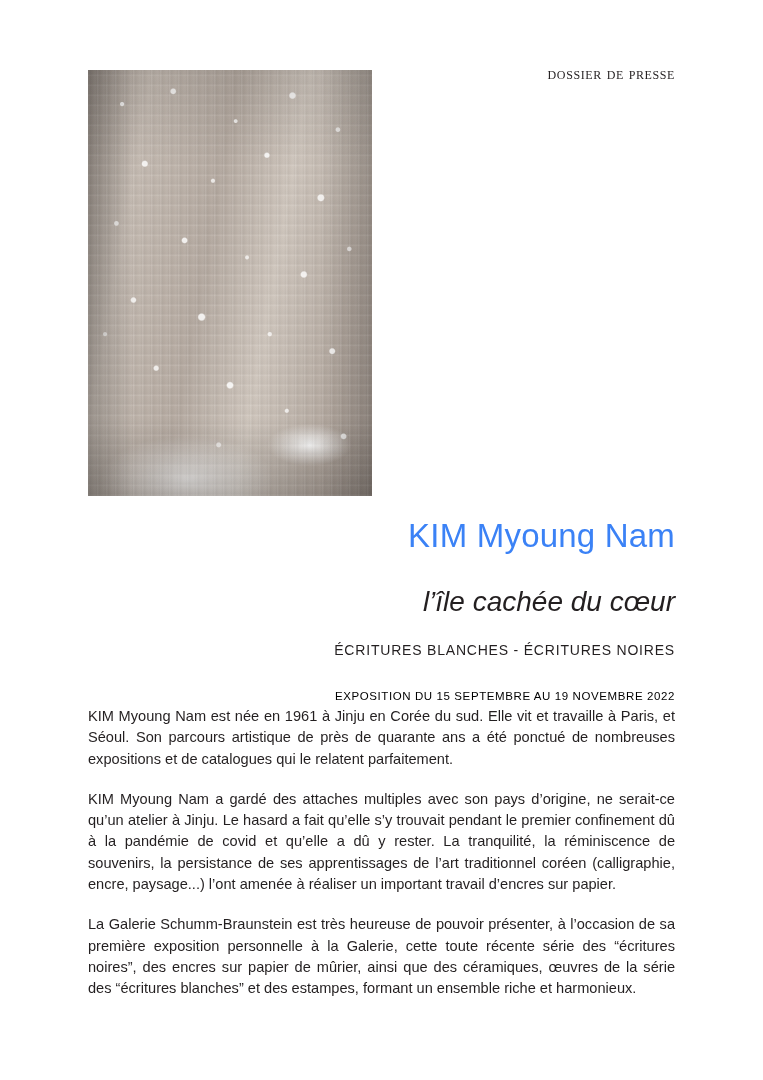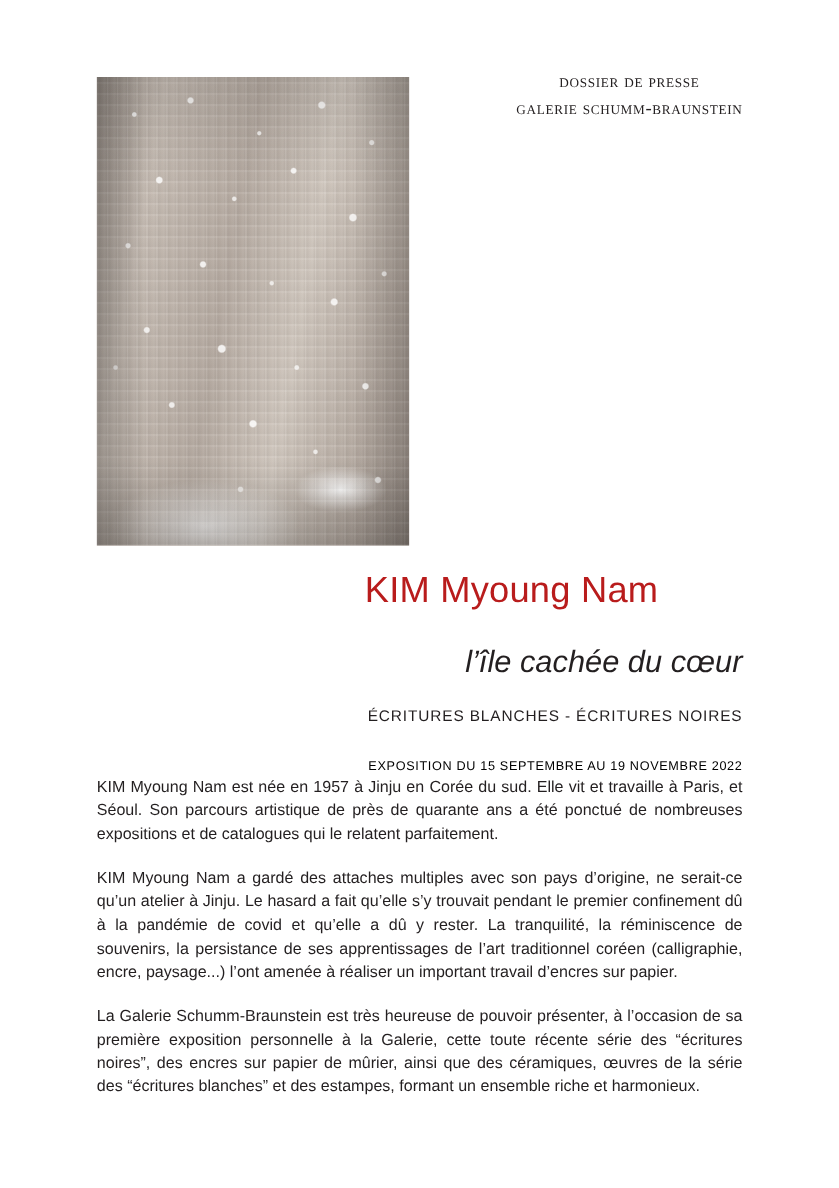--- a/index.html
+++ b/index.html
@@ -129,23 +129,22 @@
     right: 88px;
     top: 518px;
     width: 420px;
     text-align: right;
   }
   .artist-name {
     font-family: "Liberation Sans", sans-serif;
     font-size: 33px;
     font-weight: 400;
     letter-spacing: 0.2px;
-    color: #b91c1c;
+    color: #3b82f6;
     line-height: 1.1;
-    text-align: center;
   }
   .work-title {
     margin-top: 32px;
     font-family: "Liberation Sans", sans-serif;
     font-style: italic;
     font-size: 28px;
     font-weight: 400;
     color: #231f20;
     line-height: 1.15;
   }
@@ -187,39 +186,38 @@
   }
   .para:last-child { margin-bottom: 0; }
 </style>
 </head>
 <body>
 
 <div class="page">
 
   <div class="header">
     <div class="header-line">Dossier de Presse</div>
-    <div class="header-line">Galerie Schumm-Braunstein</div>
   </div>
 
   <div class="photo">
     <div class="photo-inner"></div>
     <div class="photo-stripes"></div>
     <div class="photo-rows"></div>
     <div class="photo-drops"></div>
     <div class="photo-shadow"></div>
   </div>
 
   <div class="title-block">
     <div class="artist-name">KIM Myoung Nam</div>
     <div class="work-title">l’île cachée du cœur</div>
     <div class="subtitle">ÉCRITURES BLANCHES - ÉCRITURES NOIRES</div>
     <div class="exhibition-dates">
       <span class="sc">EXPOSITION DU 15 SEPTEMBRE AU 19 NOVEMBRE 2022</span>
     </div>
   </div>
 
   <div class="body-text">
-    <p class="para">KIM Myoung Nam est née en 1957 à Jinju en Corée du sud. Elle vit et travaille à Paris, et Séoul. Son parcours artistique de près de quarante ans a été ponctué de nombreuses expositions et de catalogues qui le relatent parfaitement.</p>
+    <p class="para">KIM Myoung Nam est née en 1961 à Jinju en Corée du sud. Elle vit et travaille à Paris, et Séoul. Son parcours artistique de près de quarante ans a été ponctué de nombreuses expositions et de catalogues qui le relatent parfaitement.</p>
     <p class="para">KIM Myoung Nam a gardé des attaches multiples avec son pays d’origine, ne serait-ce qu’un atelier à Jinju. Le hasard a fait qu’elle s’y trouvait pendant le premier confinement dû à la pandémie de covid et qu’elle a dû y rester. La tranquilité, la réminiscence de souvenirs, la persistance de ses apprentissages de l’art traditionnel coréen (calligraphie, encre, paysage...) l’ont amenée à réaliser un important travail d’encres sur papier.</p>
     <p class="para">La Galerie Schumm-Braunstein est très heureuse de pouvoir présenter, à l’occasion de sa première exposition personnelle à la Galerie, cette toute récente série des “écritures noires”, des encres sur papier de mûrier, ainsi que des céramiques, œuvres de la série des “écritures blanches” et des estampes, formant un ensemble riche et harmonieux.</p>
   </div>
 
 </div>
 
 </body></html>

